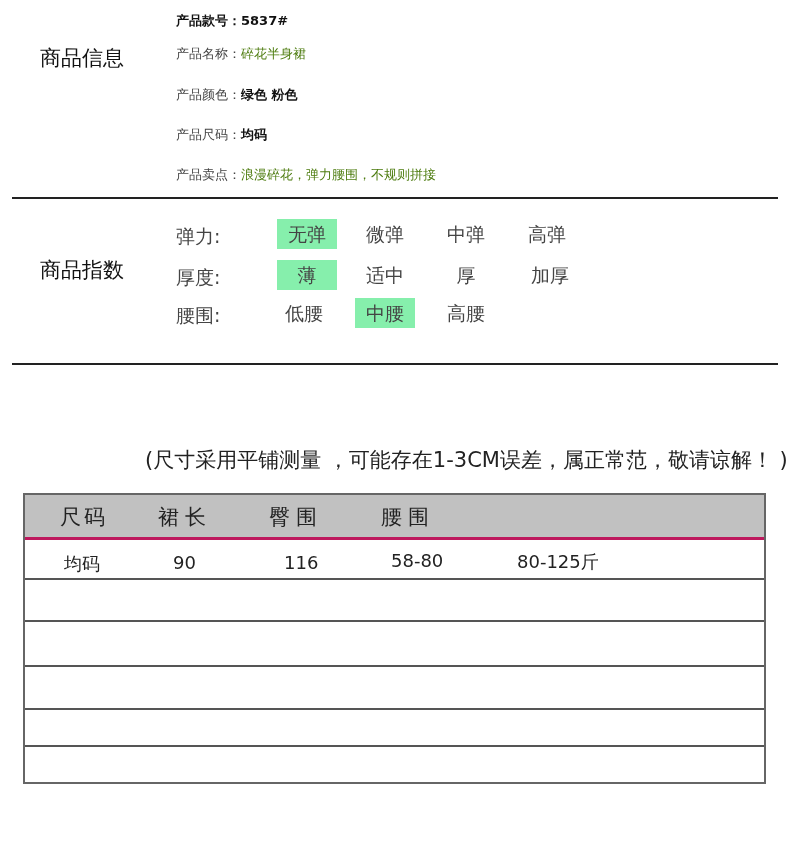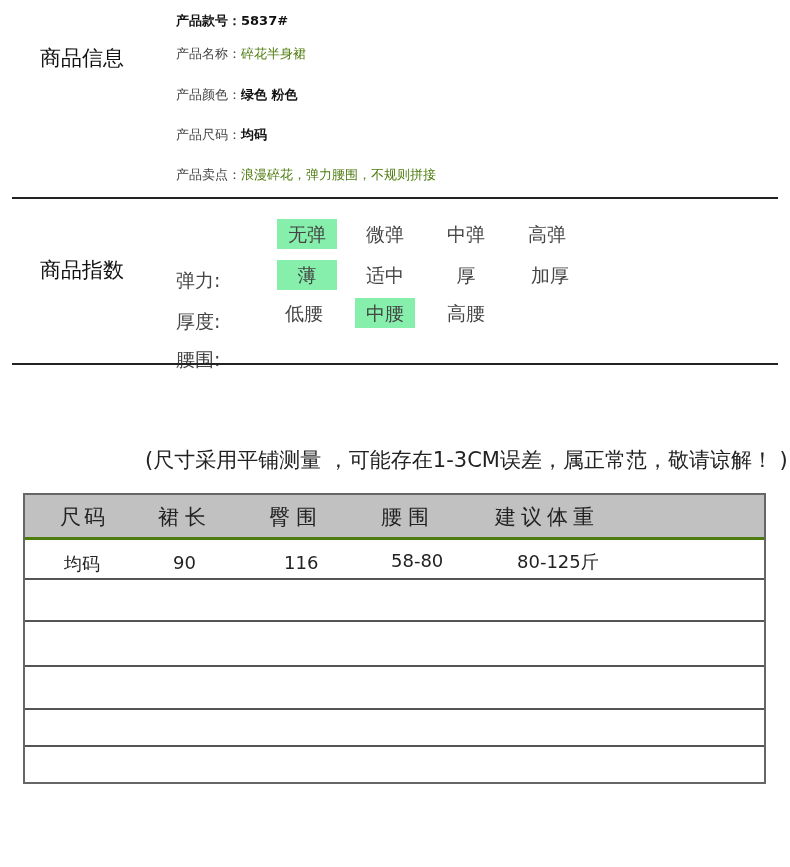--- a/index.html
+++ b/index.html
@@ -4,28 +4,28 @@
   <style>
     html, body { margin:0; padding:0; background:#fff; }
     body { width:790px; height:867px; position:relative; overflow:hidden;
            font-family:"DejaVu Sans", "Liberation Sans", sans-serif; color:#222; }
     .abs { position:absolute; white-space:nowrap; }
     .sec-title { font-size:21px; color:#111;margin-top:32px; }
     .info-line { font-size:13px; color:#444; }
     .info-line .v { color:#4d7c0f; }
     .info-line .v.bold { color:#111; font-weight:bold; }
     .hr { position:absolute; left:12px; width:766px; height:2px; background:#222; }
-    .idx-label { font-size:19px; color:#444;margin-top:44px; }
+    .idx-label { font-size:19px; color:#444; }
     .idx-opt { font-size:19px; color:#444; text-align:center; width:60px; height:30px; line-height:30px; }
     .idx-opt.sel { background:#86efac; }
     .note { font-size:21px; color:#222; }
     .tbl { position:absolute; left:23px; top:493px; width:743px; height:291px;
            border:2px solid #666; box-sizing:border-box; }
     .tbl-head { position:absolute; left:0; top:0; right:0; height:45px; background:#c1c1c1;
-                border-bottom:3px solid #4d7c0f; box-sizing:border-box; }
+                border-bottom:3px solid #be185d; box-sizing:border-box; }
     .th { position:absolute; top:8px; font-size:21px; color:#222; letter-spacing:3px; }
     .td { position:absolute; font-size:18px; color:#222; }
     .rowline { position:absolute; left:0; right:0; height:2px; background:#555; }
   </style>
 </head>
 <body>
 
 <div class="abs sec-title" style="left:40px;top:12px;">商品信息</div>
 
 <div class="abs info-line" style="left:176px;top:12px;font-weight:bold;color:#111;">
@@ -68,21 +68,20 @@
 <div class="hr" style="top:363px;"></div>
 
 <div class="abs note" style="left:145px;top:446px;">(尺寸采用平铺测量 ，可能存在1-3CM误差，属正常范，敬请谅解！ )</div>
 
 <div class="tbl">
   <div class="tbl-head">
     <div class="th" style="left:35px;">尺码</div>
     <div class="th" style="left:133px;letter-spacing:6px;">裙长</div>
     <div class="th" style="left:244px;letter-spacing:6px;">臀围</div>
     <div class="th" style="left:356px;letter-spacing:6px;">腰围</div>
-    <div class="th" style="left:470px;letter-spacing:5px;">建议体重</div>
   </div>
 
   <div class="td" style="left:39px;top:57px;">均码</div>
   <div class="td" style="left:148px;top:57px;">90</div>
   <div class="td" style="left:259px;top:57px;">116</div>
   <div class="td" style="left:366px;top:55px;">58-80</div>
   <div class="td" style="left:492px;top:55px;">80-125斤</div>
 
   <div class="rowline" style="top:83px;"></div>
   <div class="rowline" style="top:125px;"></div>

